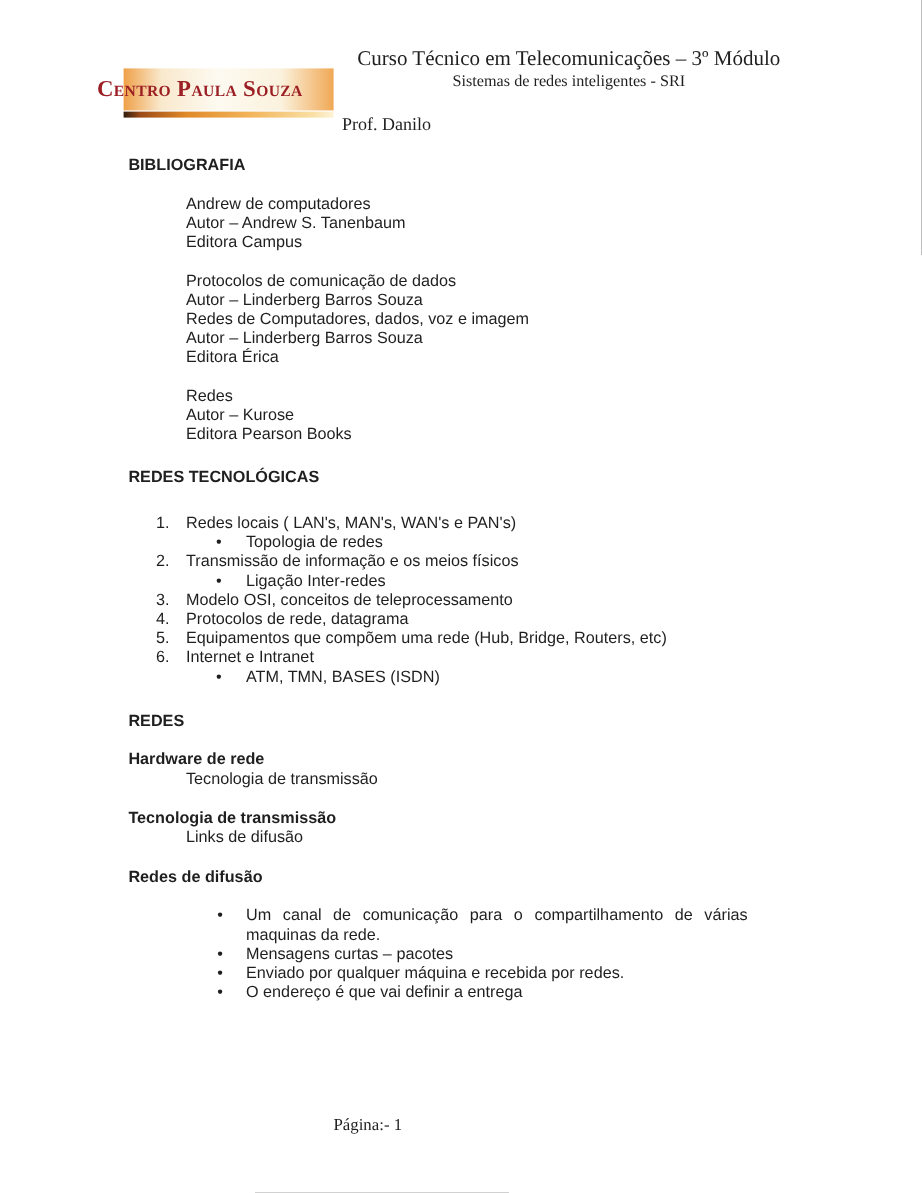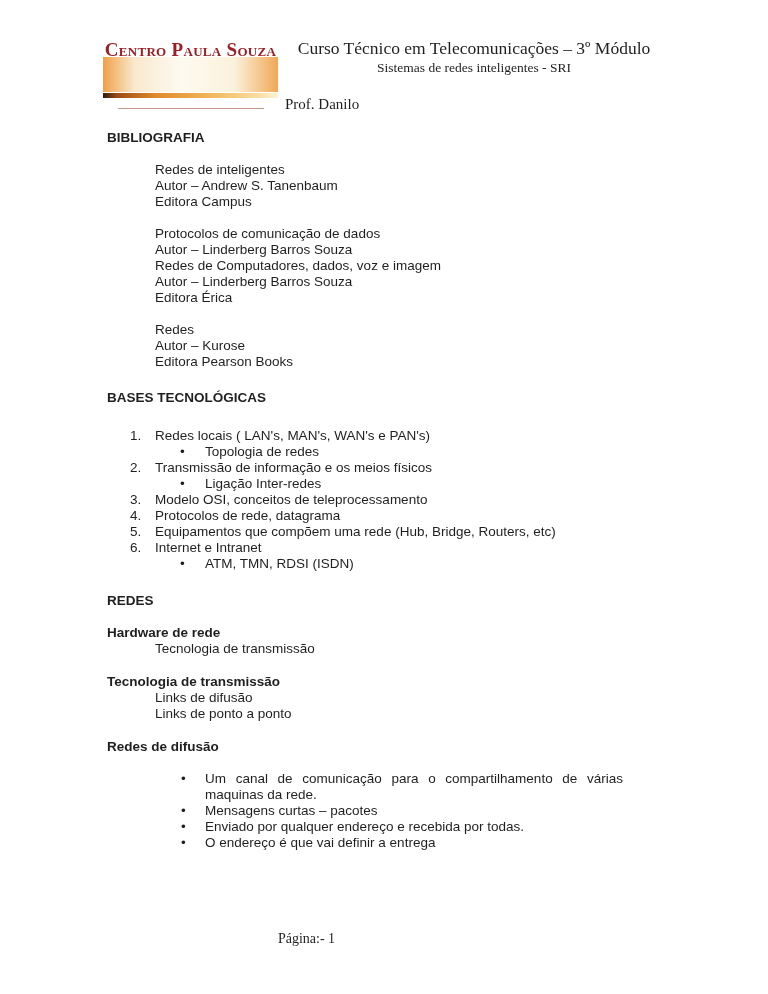--- a/index.html
+++ b/index.html
@@ -17,21 +17,21 @@
     color:var(--ink);
     font-family:"Liberation Sans",sans-serif;
     font-size:13.5px;line-height:16px;
     overflow:hidden;
   }
 
   
   .logo{
     position:absolute;left:103px;top:57px;width:175px;height:35px;
     background:linear-gradient(90deg,#efa049 0%,#f9e9cd 18%,#fdfaf1 45%,#fbf2dd 75%,#f0a855 100%);
-    display:flex;flex-direction:column;align-items:center;justify-content:center;gap:48px;
+    display:flex;flex-direction:row;align-items:center;justify-content:center;gap:48px;
   }
   .logo-text{
     font-family:"Liberation Serif",serif;
     font-variant:small-caps;
     font-weight:bold;
     font-size:19px;line-height:18px;
     color:var(--logo-red);
     letter-spacing:.3px;
     white-space:nowrap;
   }
@@ -103,40 +103,40 @@
     <div class="doc-title">Curso Técnico em Telecomunicações – 3º Módulo</div>
     <div class="doc-subtitle">Sistemas de redes inteligentes - SRI</div>
   </div>
   <div class="professor">Prof. Danilo</div>
 
   <div class="body">
 
     <div class="h-bold">BIBLIOGRAFIA</div>
 
     <div>
-      <div class="indent gap">Redes de inteligentes</div>
+      <div class="indent gap">Andrew de computadores</div>
       <div class="indent">Autor – Andrew S. Tanenbaum</div>
       <div class="indent">Editora Campus</div>
     </div>
 
     <div>
       <div class="indent gap">Protocolos de comunicação de dados</div>
       <div class="indent">Autor – Linderberg Barros Souza</div>
       <div class="indent">Redes de Computadores, dados, voz e imagem</div>
       <div class="indent">Autor – Linderberg Barros Souza</div>
       <div class="indent">Editora Érica</div>
     </div>
 
     <div>
       <div class="indent gap">Redes</div>
       <div class="indent">Autor – Kurose</div>
       <div class="indent">Editora Pearson Books</div>
     </div>
 
-    <div class="h-bold gap20">BASES TECNOLÓGICAS</div>
+    <div class="h-bold gap20">REDES TECNOLÓGICAS</div>
 
     <div class="gap22">
       <div class="num-row">
         <span class="num">1.</span>
         <span>Redes locais ( LAN's, MAN's, WAN's e PAN's)</span>
       </div>
       <div class="sub-row">
         <span>Topologia de redes</span>
       </div>
       <div class="num-row">
@@ -156,48 +156,47 @@
       </div>
       <div class="num-row">
         <span class="num">5.</span>
         <span>Equipamentos que compõem uma rede (Hub, Bridge, Routers, etc)</span>
       </div>
       <div class="num-row">
         <span class="num">6.</span>
         <span>Internet e Intranet</span>
       </div>
       <div class="sub-row">
-        <span>ATM, TMN, RDSI (ISDN)</span>
+        <span>ATM, TMN, BASES (ISDN)</span>
       </div>
     </div>
 
     <div class="h-bold gap21">REDES</div>
 
     <div>
       <div class="h-bold gap">Hardware de rede</div>
       <div class="indent">Tecnologia de transmissão</div>
     </div>
 
     <div>
       <div class="h-bold gap17">Tecnologia de transmissão</div>
       <div class="indent">Links de difusão</div>
-      <div class="indent">Links de ponto a ponto</div>
     </div>
 
     <div class="h-bold gap17">Redes de difusão</div>
 
     <div class="gap">
       <div class="bullet-row">
         <span class="bullet-text just">Um canal de comunicação para o compartilhamento de várias maquinas da rede.</span>
       </div>
       <div class="bullet-row">
         <span class="bullet-text">Mensagens curtas – pacotes</span>
       </div>
       <div class="bullet-row">
-        <span class="bullet-text">Enviado por qualquer endereço e recebida por todas.</span>
+        <span class="bullet-text">Enviado por qualquer máquina e recebida por redes.</span>
       </div>
       <div class="bullet-row">
         <span class="bullet-text">O endereço é que vai definir a entrega</span>
       </div>
     </div>
 
   </div>
 
   <div class="footer">Página:- 1</div>
 

